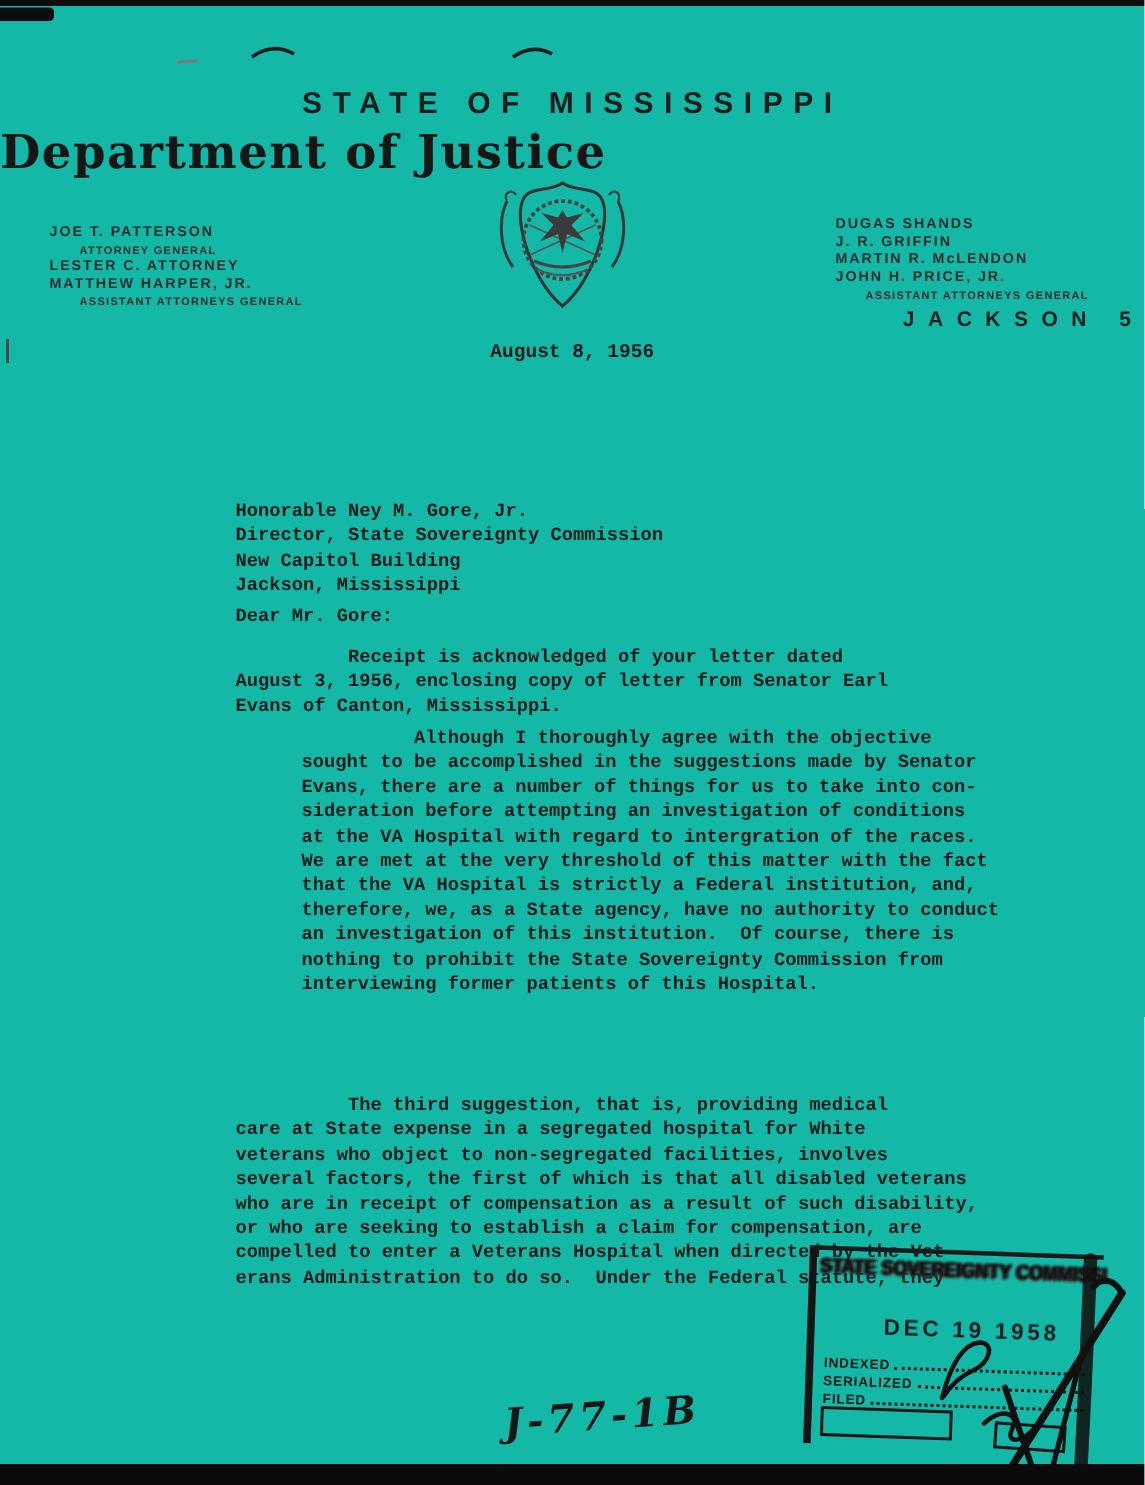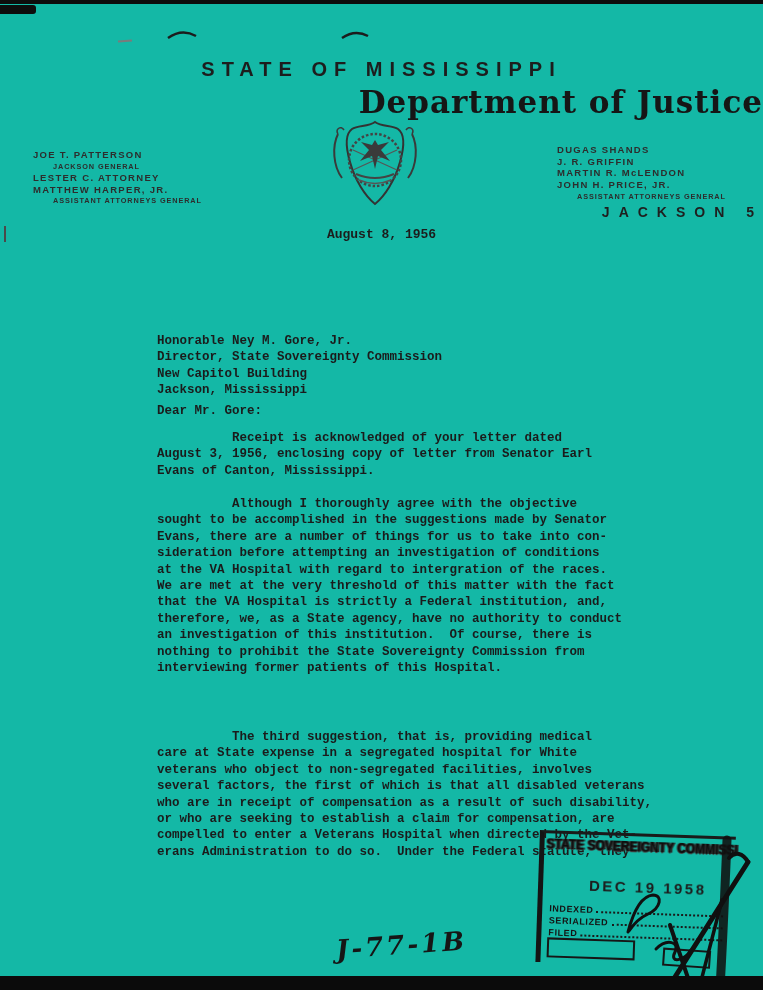--- a/index.html
+++ b/index.html
@@ -11,21 +11,21 @@
   
   .scan-line-top { position: absolute; left: 0; top: 8; width: 763px; height: 4px; background: #0d0d0d; }
   .scan-blob-tl { position: absolute; left: 0; top: 5px; width: 36px; height: 9px; background: #0d0d0d; border-radius: 0 3px 3px 0; }
   .scan-bar-bottom { position: absolute; left: 0; top: 976px; width: 763px; height: 14px; background: #0b0b0b; }
   .edge-tick { position: absolute; left: 4px; top: 226px; width: 2px; height: 16px; background: #4a4a4a; }
   .pencil-dash { position: absolute; left: 118px; top: 40px; width: 14px; height: 2px; background: #7b7b7b; transform: rotate(-4deg); }
 
   
   .lh-state { position: absolute; left: 0; right: 0; top: 58px; text-align: center;
               font-size: 20px; font-weight: 600; letter-spacing: 7px; color: #1d1d1d; }
-  .lh-dept  { position: absolute; left: 0; right: 0; top: 84px; text-align: right;
+  .lh-dept  { position: absolute; left: 0; right: 0; top: 84px; text-align: left;
               font-family: "DejaVu Serif", serif; font-weight: bold; font-size: 31px;
               letter-spacing: 1px; color: #161616; }
   .lh-city  { position: absolute; left: 0; right: 0; top: 204px; text-align: right;
               font-size: 14px; font-weight: 700; letter-spacing: 9px; color: #1f1f1f; }
   .lh-date  { position: absolute; left: 0; right: 0; top: 227px; text-align: center;
               font-family: "Liberation Mono", monospace; font-weight: bold;
               font-size: 13px; color: #1c1c1c; }
   .seal-wrap { position: absolute; left: 328px; top: 120px; width: 94px; height: 88px; }
 
   .officials { position: absolute; color: #2d2d2d; }
@@ -34,21 +34,21 @@
   .official-line.name  { font-size: 9.5px; font-weight: 600; letter-spacing: 1.3px; line-height: 11.7px; white-space: nowrap; }
   .official-line.title { font-size: 7.3px; font-weight: 600; letter-spacing: 0.9px; line-height: 11.3px; padding-left: 20px; white-space: nowrap; }
 
   
   .tw { font-family: "Liberation Mono", monospace; font-weight: bold;
         font-size: 12.5px; line-height: 16.4px; color: #1b1b1b;
         white-space: pre-wrap; position: absolute; left: 157px; }
   .recipient  { top: 333px; }
   .salutation { top: 403px; }
   .para-1 { top: 430px; }
-  .para-2 { top: 496px; }
+  .para-2 { top: 484px; margin-left: 44px; }
   .para-3 { top: 680px; }
   .para-4 { top: 729px; }
 
   
   .stamp { position: absolute; left: 540px; top: 830px; width: 196px; height: 132px;
            border-left: 5px solid #141414; border-top: 3px solid #1a1a1a;
            transform: rotate(2deg); transform-origin: top left; color: #101010; }
   .stamp-agency { position: absolute; left: 2px; top: 2px; width: 192px;
                   font-size: 12px; font-weight: bold; white-space: nowrap; overflow: hidden;
                   letter-spacing: 0px; transform: scaleY(1.15); transform-origin: top left;
@@ -100,21 +100,21 @@
       <circle cx="47" cy="40" r="26" fill="none" stroke="#444444" stroke-width="2.5" stroke-dasharray="2.5,2"></circle>
       <path d="M25,30 L69,50 M69,30 L25,50" stroke="#555555" stroke-width="1.2" fill="none"></path>
       <path d="M47,20 l3,5 11,-3 -8,8 9,11 -12,-5 -3,13 -3,-13 -12,5 9,-11 -8,-8 11,3 Z" fill="#3a3a3a"></path>
       <path d="M28,54 q19,8 38,0" fill="none" stroke="#444444" stroke-width="2"></path>
       <path d="M31,60 q16,7 32,0" fill="none" stroke="#555555" stroke-width="1.5"></path>
     </svg>
   </div>
 
   <div class="officials left">
     <div class="official-line name">JOE T. PATTERSON</div>
-    <div class="official-line title">JACKSON GENERAL</div>
+    <div class="official-line title">ATTORNEY GENERAL</div>
     <div class="official-line name">LESTER C. ATTORNEY</div>
     <div class="official-line name">MATTHEW HARPER, JR.</div>
     <div class="official-line title">ASSISTANT ATTORNEYS GENERAL</div>
   </div>
 
   <div class="officials right">
     <div class="official-line name">DUGAS SHANDS</div>
     <div class="official-line name">J. R. GRIFFIN</div>
     <div class="official-line name">MARTIN R. McLENDON</div>
     <div class="official-line name">JOHN H. PRICE, JR.</div>

